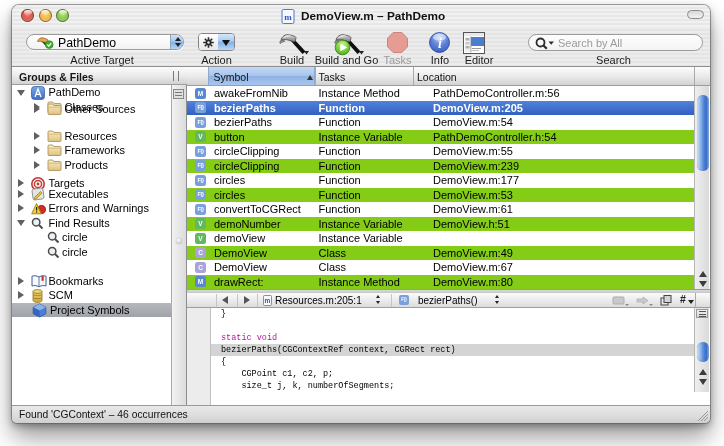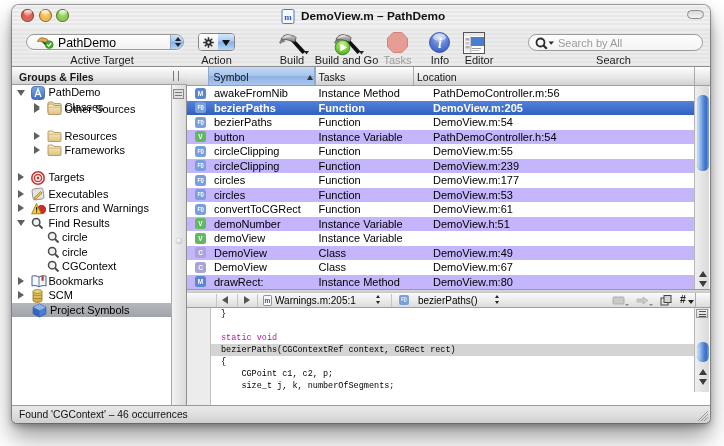--- a/index.html
+++ b/index.html
@@ -49,21 +49,21 @@
   .tri.down{border-top:6px solid #606060;border-left:4.5px solid transparent;border-right:4.5px solid transparent;}
   
   #rightpane{left:175px;top:62px;width:523px;height:338px;background:#fff;}
   #thdr{left:0;top:0;width:523px;height:19px;background:linear-gradient(180deg,#fcfcfc 0%,#e9e9e9 55%,#d2d2d2 100%);border-bottom:1px solid #9e9e9e;}
   #thdr .blue{position:absolute;left:21px;top:0;width:107px;height:18px;
        background:linear-gradient(180deg,#c4d9f5 0%,#a7c4ec 50%,#8fb2e4 51%,#a8c6ee 100%);
        border-left:1px solid #8ea9cc;border-right:1px solid #8ea9cc;}
   #thdr .htxt{position:absolute;top:3.5px;font-size:10.5px;color:#111;}
   #tbody{position:absolute;left:0;top:19px;width:523px;height:203px;overflow:hidden;}
   .trow{position:absolute;left:0;width:507px;height:14.5px;font-size:11px;color:#000;}
-  .trow.alt{background:#c4b5fd;}
+  .trow.alt{background:#84cc16;}
   .trow.sel{background:linear-gradient(180deg,#5282db,#3161c1);color:#fff;font-weight:bold;}
   .badge{position:absolute;left:8px;top:1.5px;width:11px;height:11px;border-radius:2.5px;color:#fff;font-size:6.5px;font-weight:bold;text-align:center;line-height:11px;}
   .trow .c1{position:absolute;left:27px;top:1px;white-space:nowrap;}
   .trow .c2{position:absolute;left:131.5px;top:1px;white-space:nowrap;}
   .trow .c3{position:absolute;left:246px;top:1px;white-space:nowrap;}
   
   .sbar{position:absolute;width:15px;background:linear-gradient(90deg,#efefef,#dadada);border-left:1px solid #b5b5b5;}
   .thumb{position:absolute;left:1.5px;width:12px;border-radius:6px;
       background:linear-gradient(90deg,#d6e6f9 0%,#8fb7ea 28%,#4a7fd4 60%,#3b6fc6 78%,#86aee6 100%);box-shadow:inset 0 0 1px #4a6aaa;}
   .sarrow{position:absolute;left:4px;width:0;height:0;}
@@ -266,21 +266,29 @@
         <div class="txt" style="left:52.5px;">Resources</div>
       </div>
     <div class="row" style="top:58.0px;">
         <div class="tri right" style="left:22px;top:3px;"></div>
         <svg class="abs" style="left:35px;top:1px" width="15" height="12" viewBox="0 0 15 12">
           <path d="M1 3 L1 10.5 Q1 11.5 2 11.5 L13 11.5 Q14 11.5 14 10.5 L14 3.5 Q14 2.5 13 2.5 L7 2.5 L5.8 1 L2 1 Q1 1 1 2 Z" fill="url(#foldg)" stroke="#a8894a" stroke-width="0.8"></path>
           <path d="M1.2 4.2 L13.8 4.2" stroke="#cfb275" stroke-width="0.8"></path>
         </svg>
         <div class="txt" style="left:52.5px;">Frameworks</div>
       </div>
-    <div class="row" style="top:85px;padding-left:32px;">
+    <div class="row" style="top:72.5px;">
+        <div class="tri right" style="left:22px;top:3px;"></div>
+        <svg class="abs" style="left:35px;top:1px" width="15" height="12" viewBox="0 0 15 12">
+          <path d="M1 3 L1 10.5 Q1 11.5 2 11.5 L13 11.5 Q14 11.5 14 10.5 L14 3.5 Q14 2.5 13 2.5 L7 2.5 L5.8 1 L2 1 Q1 1 1 2 Z" fill="url(#foldg)" stroke="#a8894a" stroke-width="0.8"></path>
+          <path d="M1.2 4.2 L13.8 4.2" stroke="#cfb275" stroke-width="0.8"></path>
+        </svg>
+        <div class="txt" style="left:52.5px;">Products</div>
+      </div>
+    <div class="row" style="top:91px;padding-left:32px;">
         <div class="tri right" style="left:6px;top:3px;"></div>
         <svg class="abs" style="left:19px;top:0.5px" width="14" height="14" viewBox="0 0 14 14">
           <circle cx="7" cy="7" r="6.2" fill="#fff" stroke="#c03b34" stroke-width="1.6"></circle>
           <circle cx="7" cy="7" r="3.6" fill="#fff" stroke="#c03b34" stroke-width="1.5"></circle>
           <circle cx="7" cy="7" r="1.4" fill="#c03b34"></circle>
         </svg>
         <div class="txt" style="left:36.5px;">Targets</div>
       </div>
     <div class="row" style="top:101.5px;">
         <div class="tri right" style="left:6px;top:3px;"></div>
@@ -314,27 +322,20 @@
           <line x1="8" y1="8" x2="11.5" y2="11.5" stroke="#4a4a4a" stroke-width="2"></line>
         </svg>
         <div class="txt" style="left:50px;">circle</div>
       </div>
     <div class="row" style="top:159.5px;">
         <svg class="abs" style="left:35px;top:1px" width="13" height="13" viewBox="0 0 13 13">
           <circle cx="5.2" cy="5.2" r="3.7" fill="#ddeaf2" fill-opacity="0.6" stroke="#4a4a4a" stroke-width="1.5"></circle>
           <line x1="8" y1="8" x2="11.5" y2="11.5" stroke="#4a4a4a" stroke-width="2"></line>
         </svg>
         <div class="txt" style="left:50px;">circle</div>
-      </div>
-    <div class="row" style="top:174.0px;">
-        <svg class="abs" style="left:35px;top:1px" width="13" height="13" viewBox="0 0 13 13">
-          <circle cx="5.2" cy="5.2" r="3.7" fill="#ddeaf2" fill-opacity="0.6" stroke="#4a4a4a" stroke-width="1.5"></circle>
-          <line x1="8" y1="8" x2="11.5" y2="11.5" stroke="#4a4a4a" stroke-width="2"></line>
-        </svg>
-        <div class="txt" style="left:50px;">CGContext</div>
       </div>
     <div class="row" style="top:188.5px;">
         <div class="tri right" style="left:6px;top:3px;"></div>
         <svg class="abs" style="left:19px;top:1px" width="16" height="13" viewBox="0 0 16 13">
           <path d="M8 2 C5.5 0.5 2.5 0.5 1 1.2 L1 11 C2.5 10.3 5.5 10.3 8 11.8 C10.5 10.3 13.5 10.3 15 11 L15 1.2 C13.5 0.5 10.5 0.5 8 2 Z" fill="#f8f8f8" stroke="#3d5c9e" stroke-width="1"></path>
           <line x1="8" y1="2" x2="8" y2="11.8" stroke="#3d5c9e" stroke-width="0.8"></line>
           <rect x="10.5" y="0.8" width="2.2" height="5" fill="#c03b34"></rect>
         </svg>
         <div class="txt" style="left:36.5px;">Bookmarks</div>
       </div>
@@ -474,21 +475,21 @@
     <div class="abs" id="navbar">
       <div class="tri" style="border-right:6px solid #555;border-top:4px solid transparent;border-bottom:4px solid transparent;left:35px;top:3.5px;"></div>
       <div class="tri" style="border-left:6px solid #555;border-top:4px solid transparent;border-bottom:4px solid transparent;left:57px;top:3.5px;"></div>
       <div style="position:absolute;left:29px;top:1px;width:1px;height:13px;background:#c5c5c5;"></div>
       <div style="position:absolute;left:49.5px;top:1px;width:1px;height:13px;background:#c5c5c5;"></div>
       <div style="position:absolute;left:70px;top:1px;width:1px;height:13px;background:#c5c5c5;"></div>
       <svg style="position:absolute;left:76px;top:2px" width="9" height="11" viewBox="0 0 9 11">
           <rect x="0.5" y="0.5" width="8" height="10" rx="1" fill="#f5f8ff" stroke="#5577c0" stroke-width="0.8"></rect>
           <text x="4.5" y="8" font-size="6.5" font-weight="bold" fill="#3355bb" text-anchor="middle">m</text>
         </svg>
-      <div style="position:absolute;left:88px;top:2px;font-size:10px;color:#000;">Warnings.m:205:1</div>
+      <div style="position:absolute;left:88px;top:2px;font-size:10px;color:#000;">Resources.m:205:1</div>
       <div class="tri" style="border-bottom:3.5px solid #222;border-left:2.8px solid transparent;border-right:2.8px solid transparent;left:189px;top:2.5px;"></div>
       <div class="tri" style="border-top:3.5px solid #222;border-left:2.8px solid transparent;border-right:2.8px solid transparent;left:189px;top:8px;"></div>
       <div style="position:absolute;left:204px;top:1px;width:1px;height:13px;background:#c5c5c5;"></div>
       <div style="position:absolute;left:212px;top:2.5px;width:10px;height:10px;border-radius:2px;background:#7aa0dc;color:#fff;font-size:4.5px;font-weight:bold;text-align:center;line-height:10px;">F()</div>
       <div style="position:absolute;left:231px;top:2px;font-size:10px;color:#000;">bezierPaths()</div>
       <div class="tri" style="border-bottom:3.5px solid #222;border-left:2.8px solid transparent;border-right:2.8px solid transparent;left:308px;top:2.5px;"></div>
       <div class="tri" style="border-top:3.5px solid #222;border-left:2.8px solid transparent;border-right:2.8px solid transparent;left:308px;top:8px;"></div>
 
       <svg style="position:absolute;left:425px;top:2px" width="18" height="11" viewBox="0 0 18 11">
           <rect x="1" y="2" width="11" height="7" rx="1" fill="#c9c9c9" stroke="#adadad"></rect>

